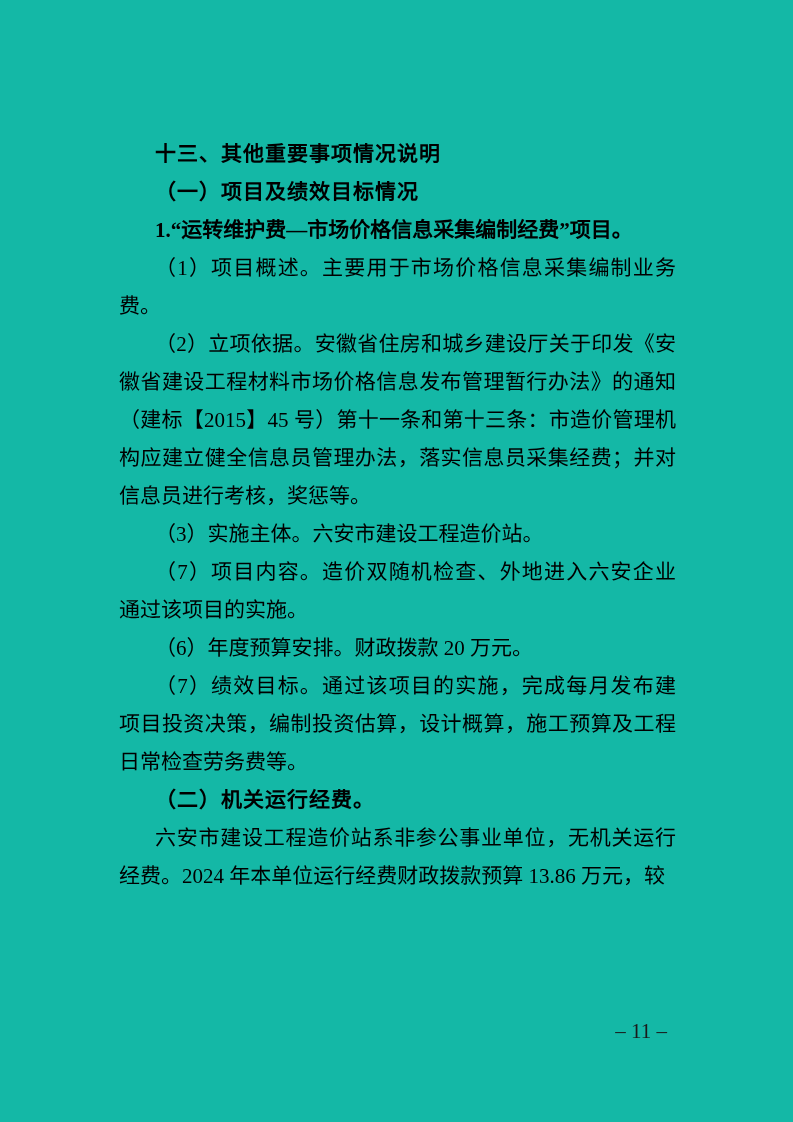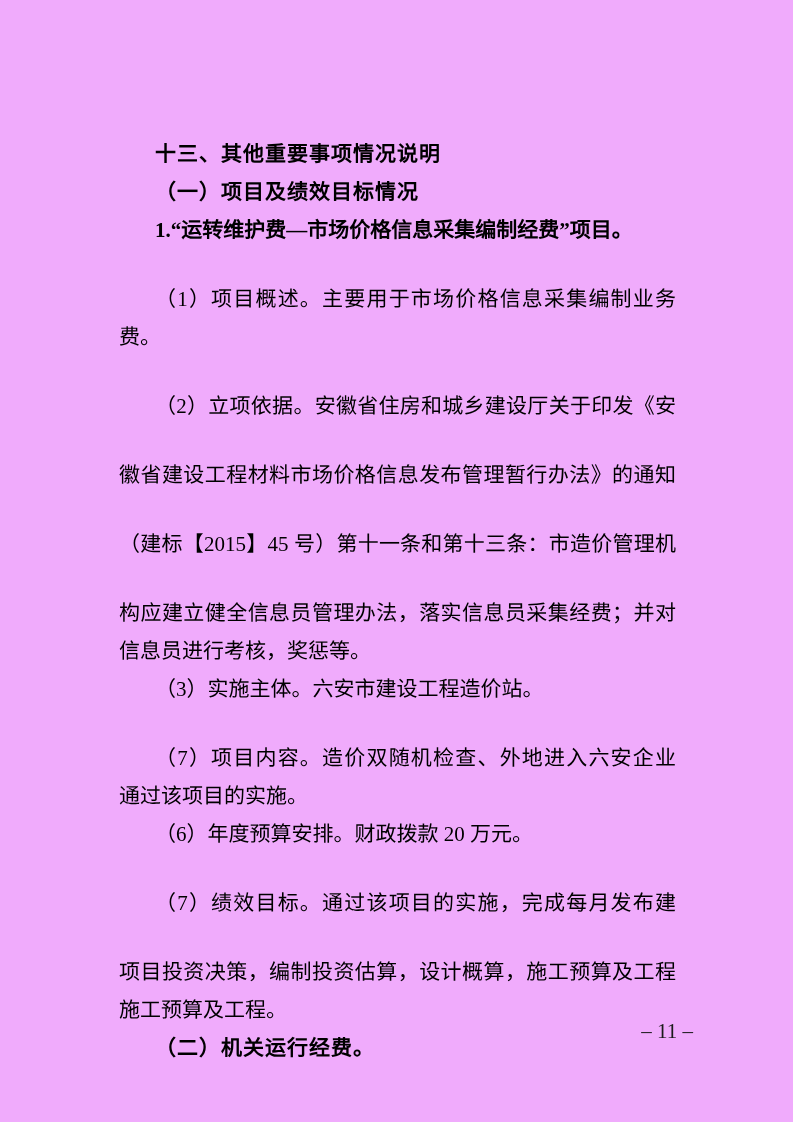--- a/index.html
+++ b/index.html
@@ -4,21 +4,21 @@
 <style>
   html, body {
     margin: 0;
     padding: 0;
     background: #ffffff;
   }
   .page {
     position: relative;
     width: 793px;
     height: 1122px;
-    background: #f0abfc;
+    background: #14b8a6;
     color: #000000;
     font-family: "Liberation Serif", serif;
     overflow: hidden;
   }
   .content {
     position: absolute;
     left: 119px;
     top: 135px;
     width: 557px;
   }
@@ -30,39 +30,38 @@
     font-size: 21px;
     line-height: 38px;
     height: 38px;
     white-space: nowrap;
     overflow: hidden;
   }
   .line.fill {
     white-space: normal;
     text-align: justify;
     text-align-last: justify;
-    margin-top: 31px;
   }
   .line.first {
     text-indent: 36px;
   }
   .para.h1 .line,
   .para.h2 .line {
     font-weight: bold;
     font-family: "Liberation Sans", sans-serif;
     letter-spacing: 1px;
   }
   .para.h3 .line {
     font-weight: bold;
     font-family: Liberation Serif, serif;
   }
   .footer {
     position: absolute;
     top: 1016px;
-    right: 100px;
+    right: 126px;
     font-size: 21px;
     line-height: 30px;
     font-family: "Liberation Serif", serif;
     color: #1a1a1a;
   }
 </style>
 </head>
 <body>
 
 <div class="page">
@@ -93,22 +92,26 @@
       <div class="para body">
         <div class="line first fill">（7）项目内容。造价双随机检查、外地进入六安企业</div>
         <div class="line">通过该项目的实施。</div>
       </div>
       <div class="para body">
         <div class="line first">（6）年度预算安排。财政拨款 20 万元。</div>
       </div>
       <div class="para body">
         <div class="line first fill">（7）绩效目标。通过该项目的实施，完成每月发布建</div>
         <div class="line fill">项目投资决策，编制投资估算，设计概算，施工预算及工程</div>
-        <div class="line">施工预算及工程。</div>
+        <div class="line">日常检查劳务费等。</div>
       </div>
       <div class="para h2">
         <div class="line first">（二）机关运行经费。</div>
+      </div>
+      <div class="para body">
+        <div class="line first fill">六安市建设工程造价站系非参公事业单位，无机关运行</div>
+        <div class="line">经费。2024 年本单位运行经费财政拨款预算 13.86 万元，较</div>
       </div>
     </div>
   <div class="footer">
     <span>– 11 –</span>
   </div>
 </div>
 
 </body></html>

